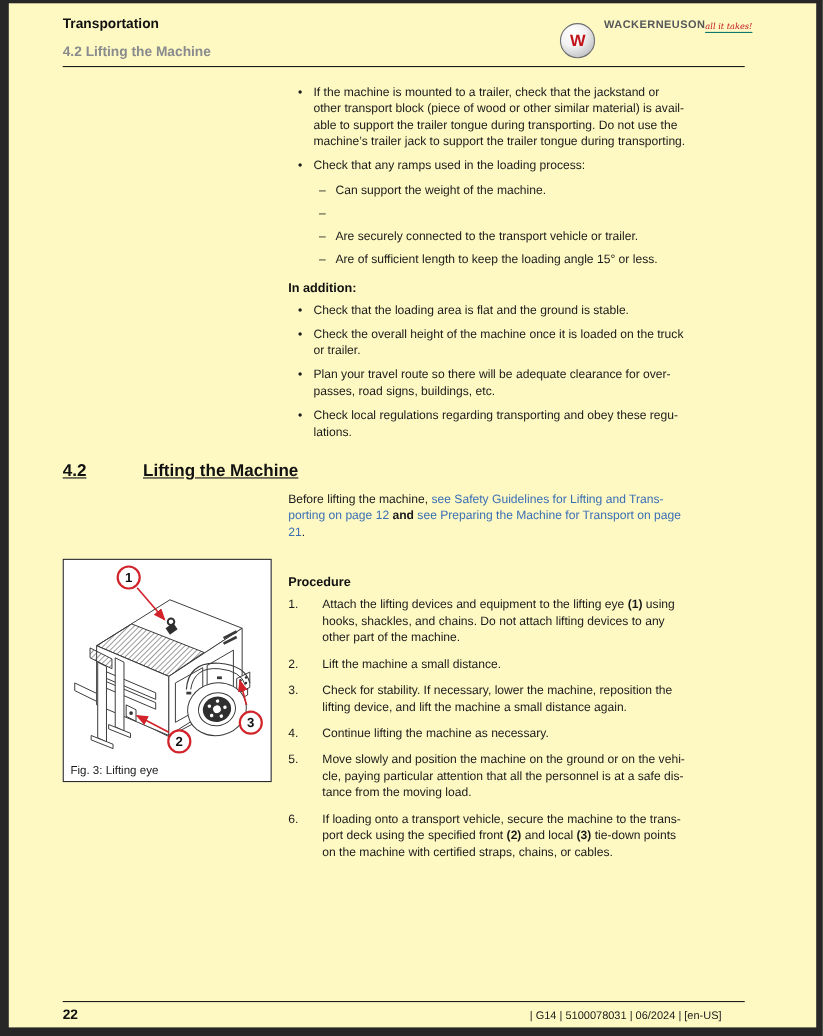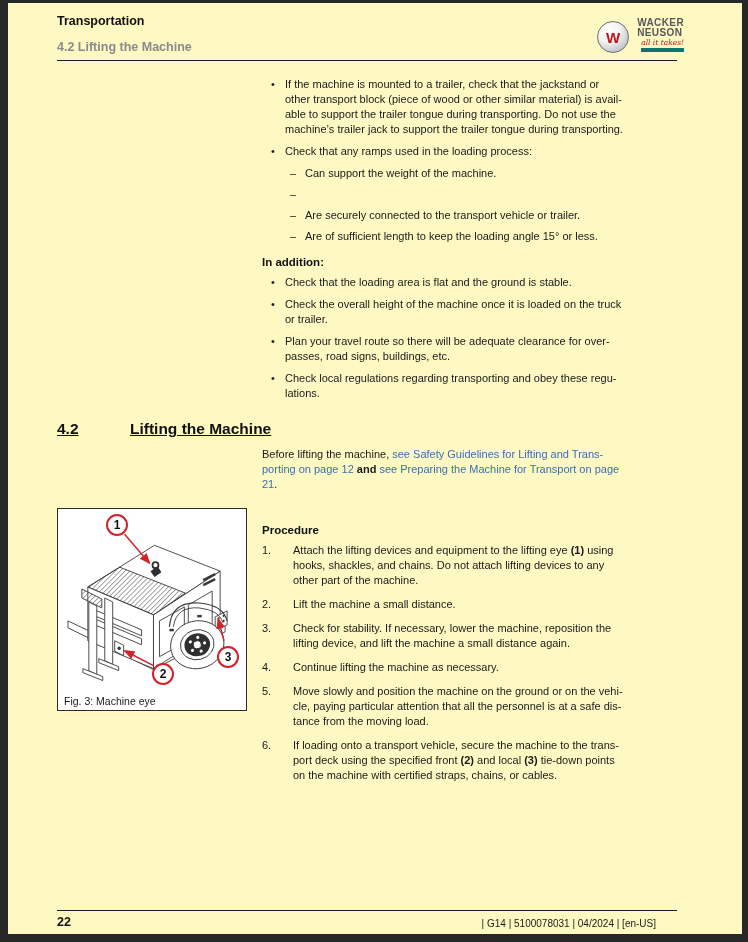--- a/index.html
+++ b/index.html
@@ -18,25 +18,25 @@
   .hdr-section{position:absolute;left:49px;top:37px;font-size:12.5px;font-weight:bold;color:#898b8d;}
   .hdr-rule{position:absolute;left:49px;top:57px;width:620px;border-top:1.6px solid #1c1c1c;}
   .logo{position:absolute;right:58px;top:15px;display:flex;align-items:flex-start;gap:8px;}
   .logo-mark{
     width:30px;height:30px;border-radius:50%;
     background:radial-gradient(circle at 35% 28%, #ffffff 0%, #f2f2f2 40%, #a9abae 100%);
     border:1.5px solid #6d6f72;
     display:flex;align-items:center;justify-content:center;
     font-weight:bold;font-size:15px;color:#c1121c;margin-top:3px;
   }
-  .logo-text{display:flex;flex-direction:column;align-items:flex-start;}
+  .logo-text{display:flex;flex-direction:row;align-items:flex-start;}
   .brand{font-size:10px;line-height:9.5px;font-weight:bold;color:#55575a;letter-spacing:.4px;}
   .tagline{
     align-self:flex-end;margin-top:1px;font-family:"DejaVu Serif", serif;font-style:italic;
-    font-size:7.5px;color:#c1121c;border-bottom:4px solid #0f766e;padding-bottom:1px;
+    font-size:7.5px;color:#c1121c;border-bottom:1px solid #0f766e;padding-bottom:1px;
   }
   
   .t{font-size:11px;line-height:15px;color:#1a1a1a;white-space:pre-line;margin:0;}
   .b{font-weight:bold;}
   .link{color:#3a6eb5;cursor:pointer;}
   
   .upper{position:absolute;left:254px;top:74px;width:420px;}
   .brow{display:flex;margin-bottom:7px;}
   .bg{flex:none;width:23px;padding-left:9px;box-sizing:border-box;font-size:11px;line-height:15px;color:#1a1a1a;}
   .brow .t{flex:1;}
@@ -217,21 +217,21 @@
 
       <g stroke="#d2232a" stroke-width="1.5" fill="none">
         <line x1="67" y1="25" x2="92" y2="54" marker-end="url(#ah)"></line>
         <line x1="96" y1="157" x2="67" y2="142" marker-end="url(#ah)"></line>
         <line x1="167" y1="132" x2="161" y2="110" marker-end="url(#ah)"></line>
       </g>
     </svg>
     <div class="callout" style="left:48px;top:5px;">1</div>
     <div class="callout" style="left:94px;top:154px;">2</div>
     <div class="callout" style="left:159px;top:137px;">3</div>
-    <div class="fig-caption">Fig. 3: Machine eye</div>
+    <div class="fig-caption">Fig. 3: Lifting eye</div>
   </div>
 
   <div class="proc">
     <div class="subhead" style="margin-top:16px;">Procedure</div>
     <div class="step">
         <span class="num">1.</span>
         <p class="t"><span>Attach the lifting devices and equipment to the lifting eye </span><span class="b">(1)</span><span> using
 hooks, shackles, and chains. Do not attach lifting devices to any
 other part of the machine.</span></p>
       </div>
@@ -257,15 +257,15 @@
     <div class="step">
         <span class="num">6.</span>
         <p class="t"><span>If loading onto a transport vehicle, secure the machine to the trans-
 port deck using the specified front </span><span class="b">(2)</span><span> and local </span><span class="b">(3)</span><span> tie-down points
 on the machine with certified straps, chains, or cables.</span></p>
       </div>
   </div>
 
   <div class="footer-rule"></div>
   <div class="page-num">22</div>
-  <div class="doc-info">| G14 | 5100078031 | 04/2024 | [en-US]</div>
+  <div class="doc-info">| G14 | 5100078031 | 06/2024 | [en-US]</div>
 
 </div>
 
 </body></html>

